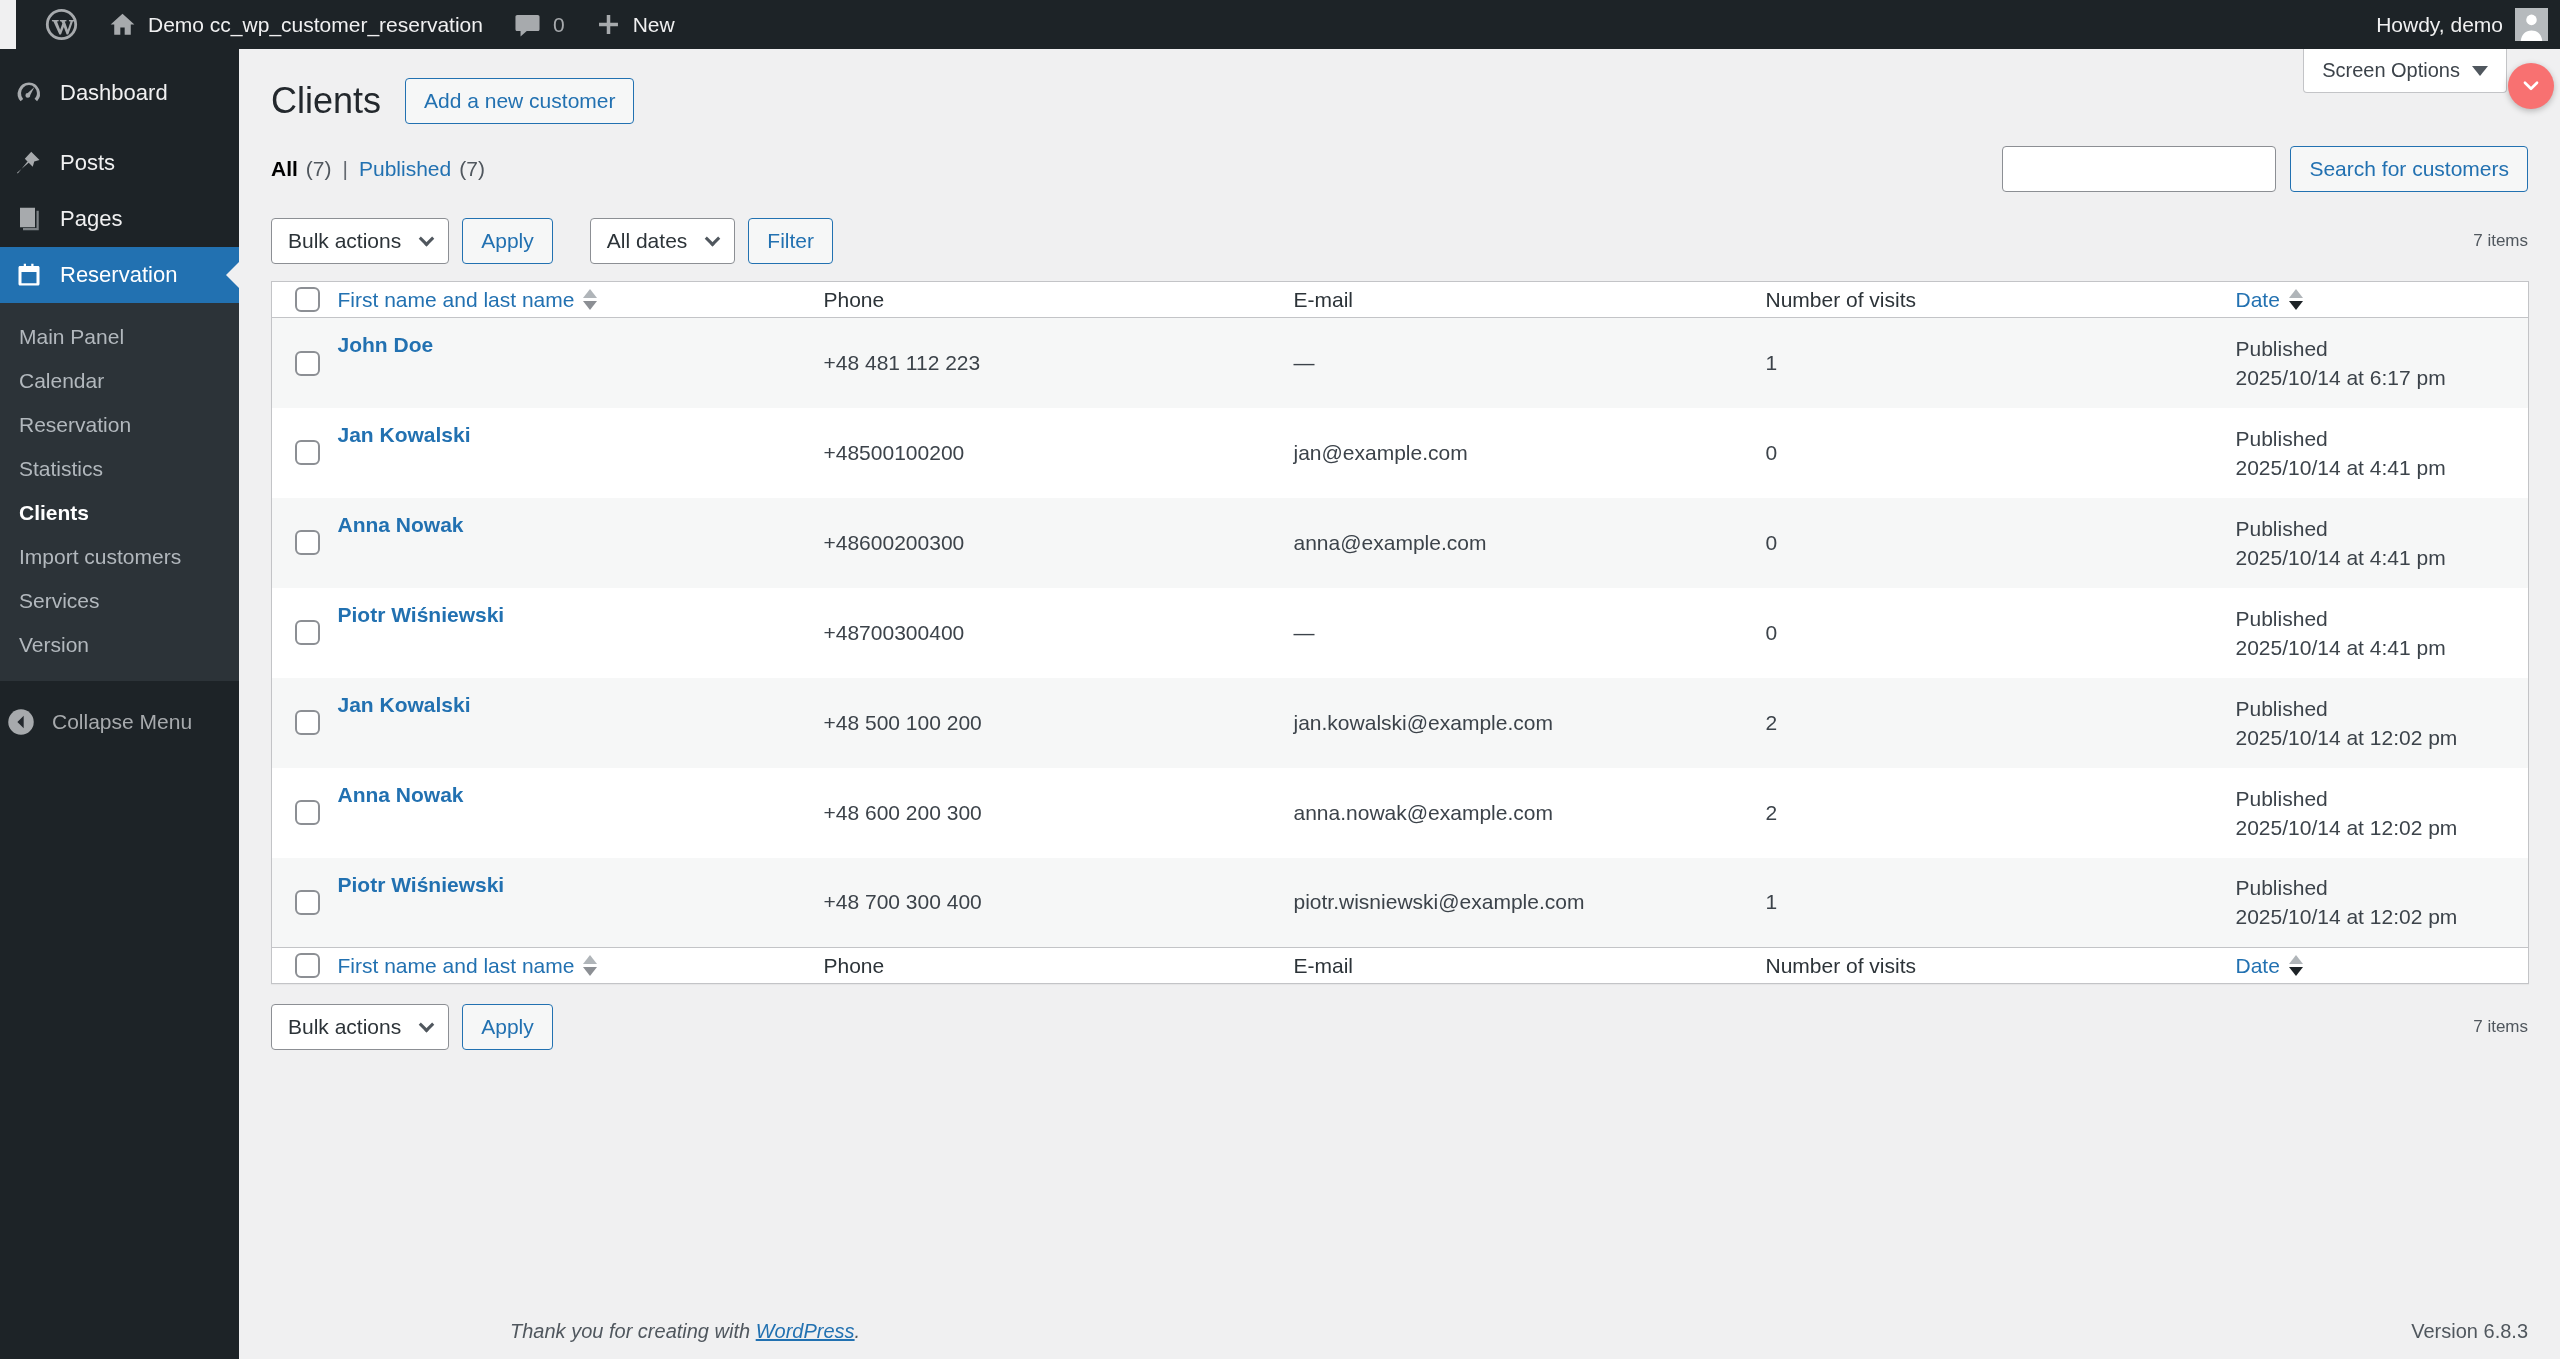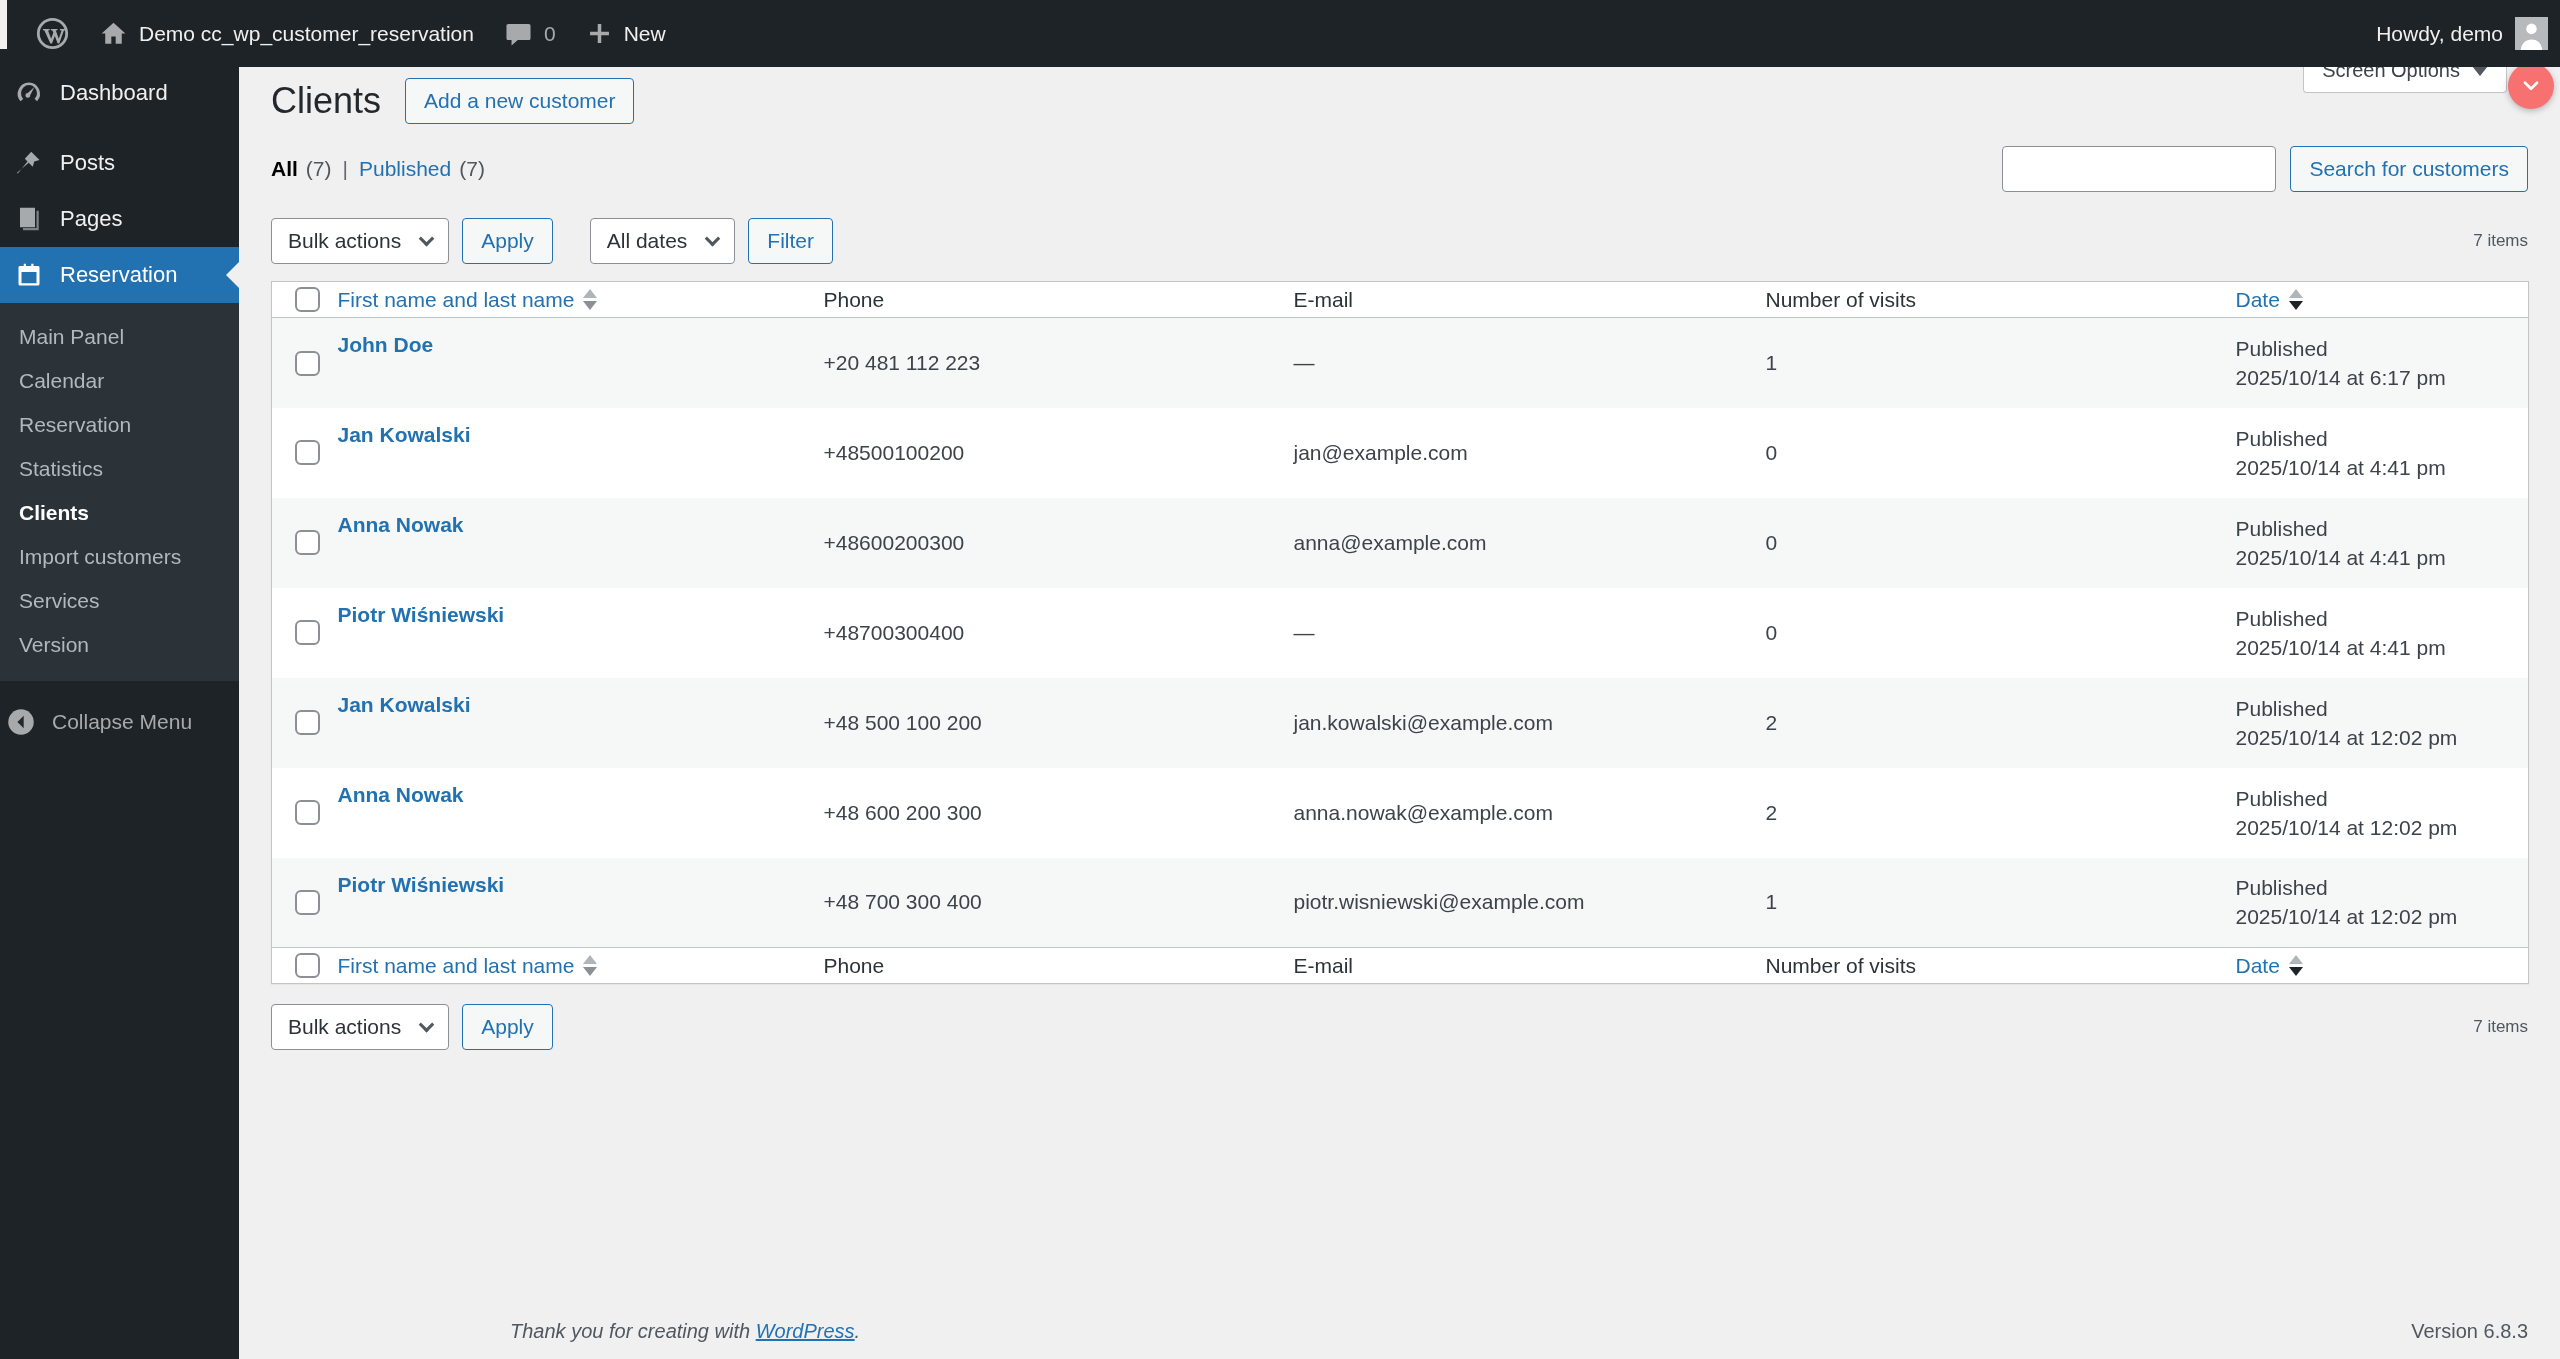--- a/index.html
+++ b/index.html
@@ -8,21 +8,21 @@
     font-family: "Liberation Sans", sans-serif;
     background:#f0f0f1;
     color:#3c434a;
     font-size:21px;
     overflow:hidden;
   }
   #screen { position:relative; width:2560px; height:1359px; overflow:hidden; background:#f0f0f1; }
 
   
   #adminbar {
-    position:absolute; top:0; left:7px; right:0; height:67px;
+    position:absolute; top:0; left:16px; right:0; height:49px;
     background:#1d2327; color:#f0f0f1;
     display:flex; align-items:center; z-index:60;
   }
   .ab-group { display:flex; align-items:center; height:49px; }
   .ab-left { flex:1; padding-left:14px; }
   .ab-item { display:flex; align-items:center; gap:11px; padding:0 15px; height:49px; cursor:pointer; }
   .ab-item svg { display:block; }
   .ab-text { color:#f0f0f1; }
   .ab-muted { color:#a7aaad; }
   .ab-right { padding-right:12px; display:flex; align-items:center; gap:12px; }
@@ -319,21 +319,21 @@
                     <i class="tri-up"></i>
                     <i class="tri-dn dark"></i>
                   </span>
                 </a></th>
           </tr>
         </thead>
         <tbody>
           <tr class="alt">
             <td class="check-col"><input type="checkbox" class="cb" style=""></td>
             <td class="name-col"><a class="row-title">John Doe</a></td>
-            <td>+20 481 112 223</td>
+            <td>+48 481 112 223</td>
             <td>—</td>
             <td>1</td>
             <td class="date-col">
                 <span>Published</span>
                 <span>2025/10/14 at 6:17 pm</span>
               </td>
           </tr>
           <tr>
             <td class="check-col"><input type="checkbox" class="cb" style=""></td>
             <td class="name-col"><a class="row-title">Jan Kowalski</a></td>

